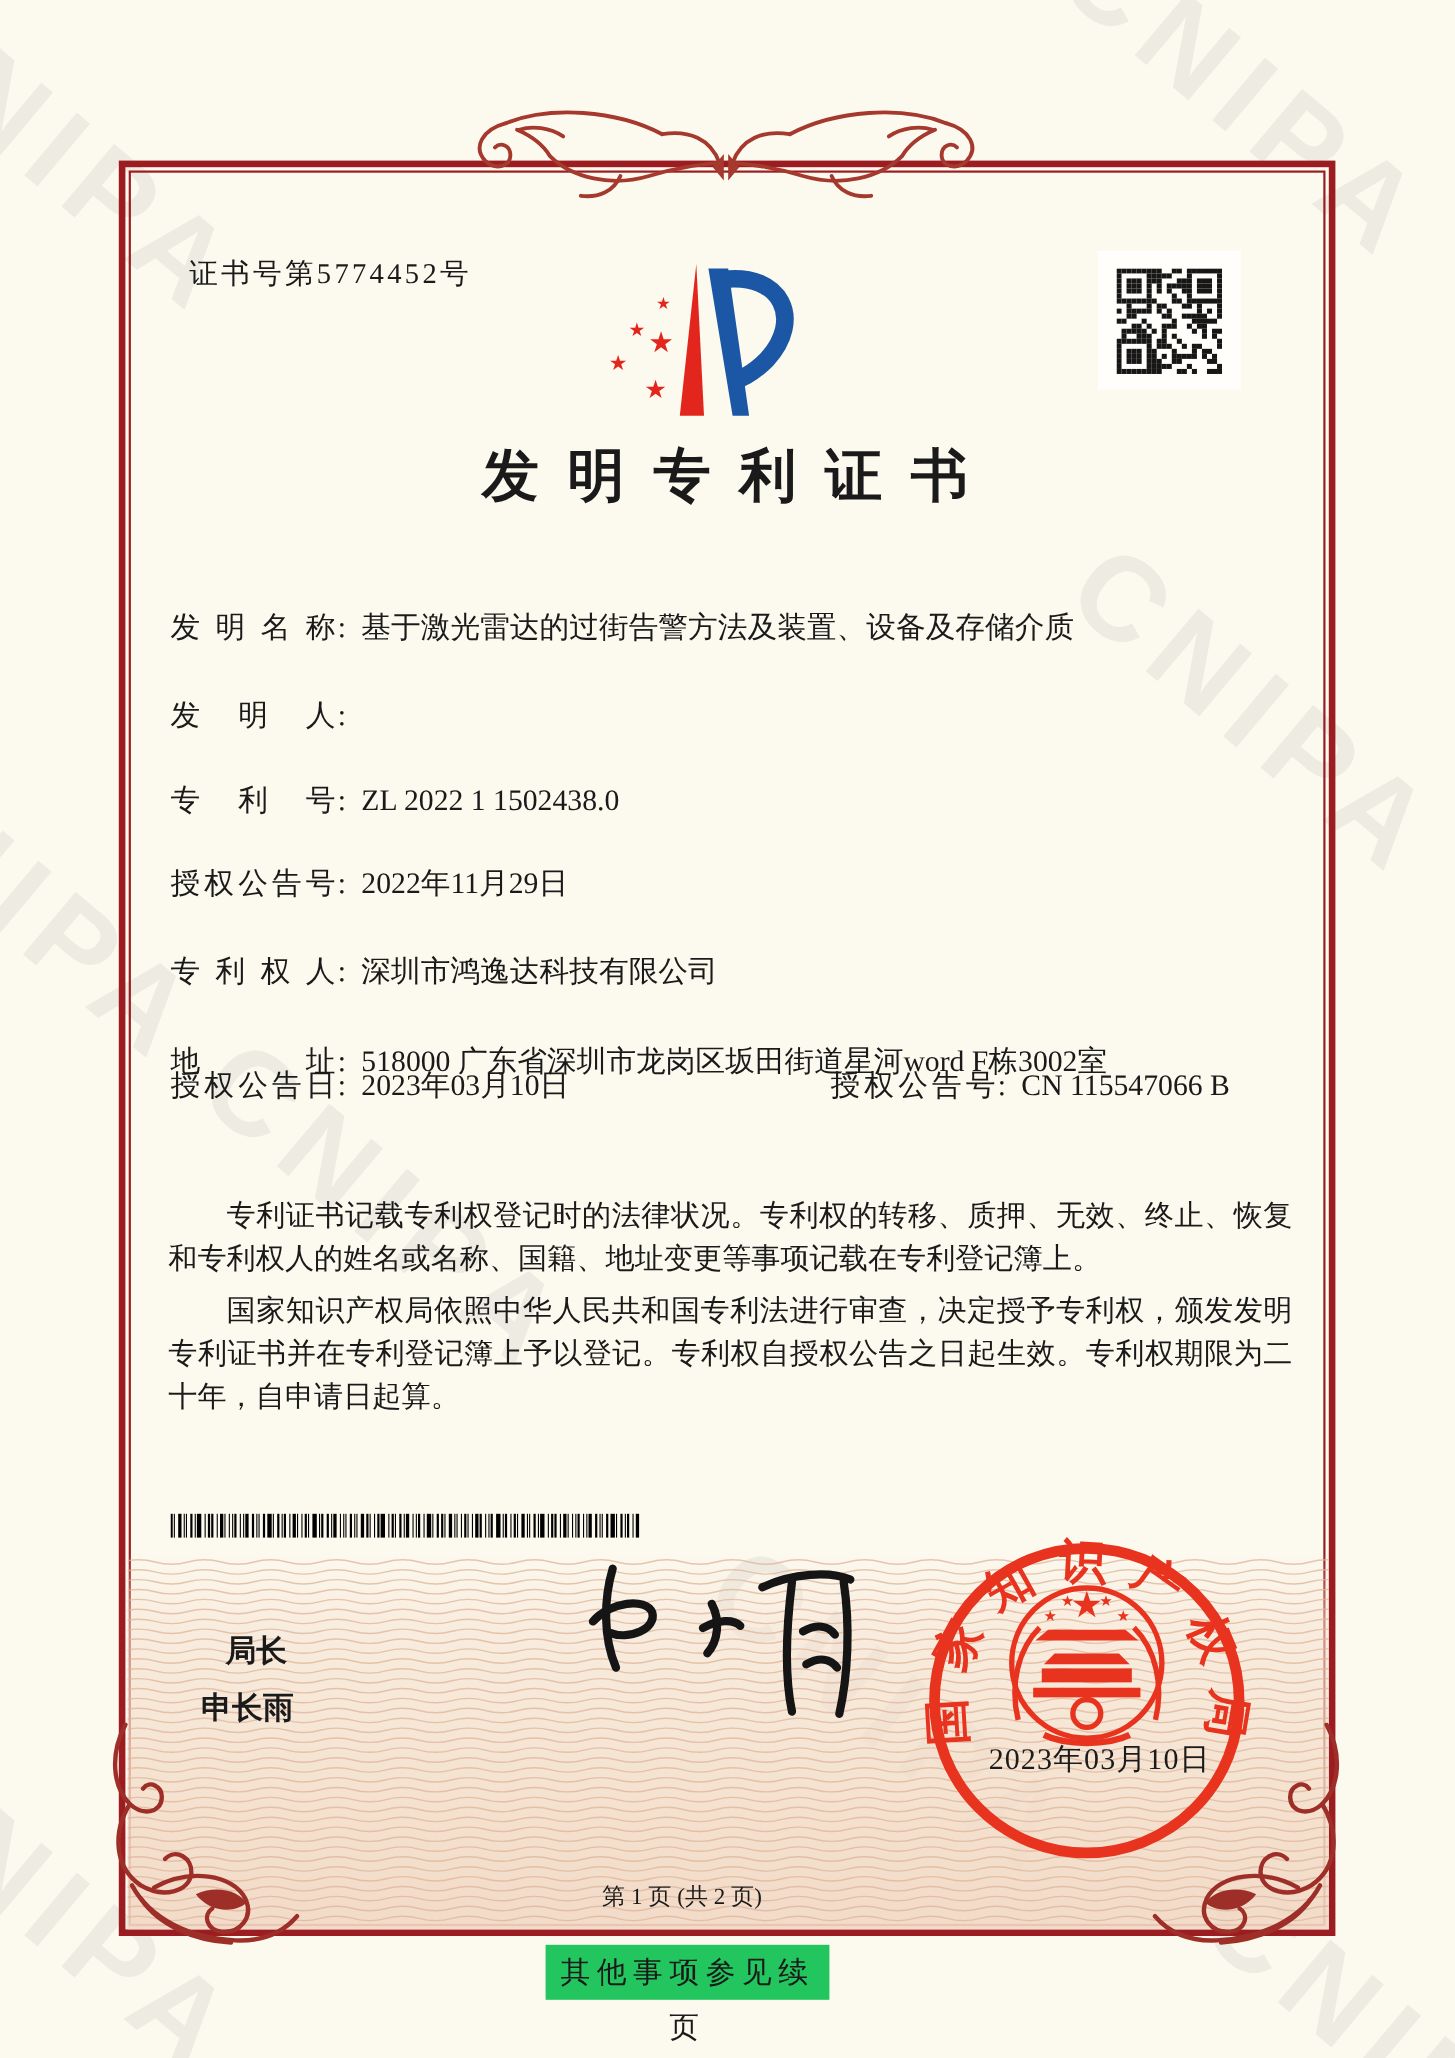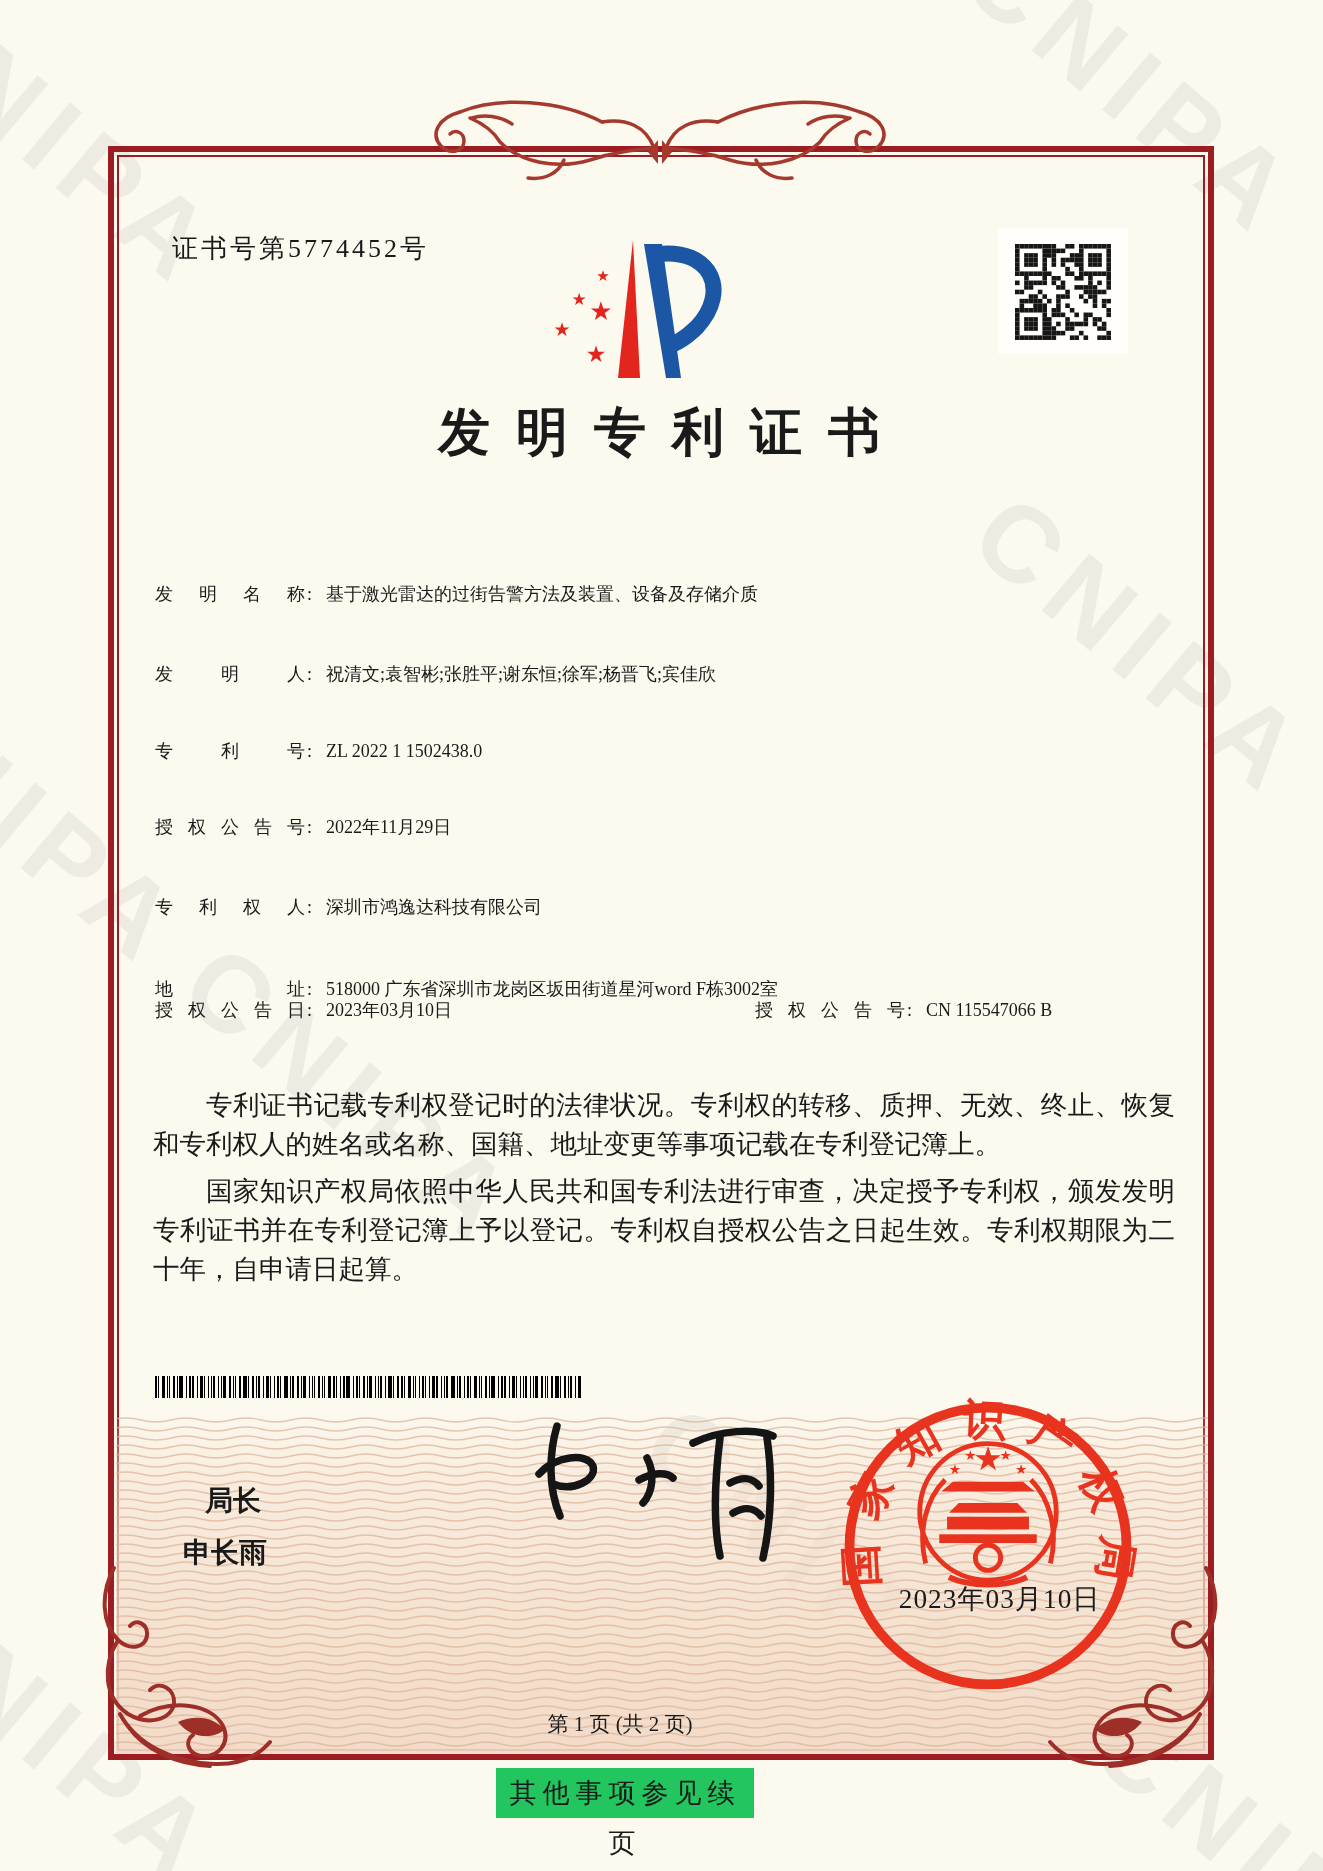--- a/index.html
+++ b/index.html
@@ -20,21 +20,21 @@
       background:linear-gradient(180deg, rgba(246,227,211,0) 0%, rgba(246,227,211,.55) 18%, rgba(243,220,200,.85) 70%, rgba(241,216,196,.9) 100%);}
   .waveband svg path{stroke:#ddb49a;stroke-width:1.3;fill:none;opacity:.75;}
   
   .certno{position:absolute;left:172px;top:231px;font-size:26px;letter-spacing:3px;z-index:3;}
   .title{position:absolute;left:113px;top:398px;width:1092px;text-align:center;
          font-size:52px;font-weight:700;letter-spacing:26px;text-indent:26px;z-index:3;}
   .qrbox{position:absolute;left:998px;top:228px;width:130px;height:126px;background:#fffefb;z-index:3;}
   .qrbox svg{position:absolute;left:17px;top:16px;}
   .qrbox rect{fill:#161616;}
   .row{position:absolute;left:155px;width:1020px;display:flex;align-items:flex-start;
-       font-size:18px;line-height:36px;z-index:3;margin-top:24px;}
+       font-size:27px;line-height:36px;z-index:3;}
   .flabel{width:150px;text-align:justify;text-align-last:justify;flex:0 0 150px;}
   .fcolon{margin:0 14px 0 2px;}
   .fvalue{max-width:700px;}
   .grant2{position:absolute;left:600px;top:0;display:flex;}
   .paras{position:absolute;left:153px;top:1086px;width:1022px;font-size:26.5px;
          line-height:39px;text-align:justify;z-index:3;}
   .paras p{margin:0 0 8px 0;text-indent:2em;}
   .barcode{position:absolute;left:155px;top:1376px;width:428px;height:22px;z-index:3;}
   .barcode rect{fill:#000;}
   .signer{position:absolute;left:183px;font-family:"Liberation Sans","DejaVu Sans",sans-serif;
@@ -421,21 +421,20 @@
   <div class="title">发明专利证书</div>
 
   <div class="row" style="top:552px;">
     <span class="flabel">发明名称</span>
     <span class="fcolon">:</span>
     <span class="fvalue">基于激光雷达的过街告警方法及装置、设备及存储介质</span>
   </div>
   <div class="row" style="top:632px;">
     <span class="flabel">发明人</span>
     <span class="fcolon">:</span>
-    <span class="fvalue">祝清文;袁智彬;张胜平;谢东恒;徐军;杨晋飞;宾佳欣</span>
   </div>
   <div class="row" style="top:709px;">
     <span class="flabel">专利号</span>
     <span class="fcolon">:</span>
     <span class="fvalue">ZL 2022 1 1502438.0</span>
   </div>
   <div class="row" style="top:785px;">
     <span class="flabel">授权公告号</span>
     <span class="fcolon">:</span>
     <span class="fvalue">2022年11月29日</span>

